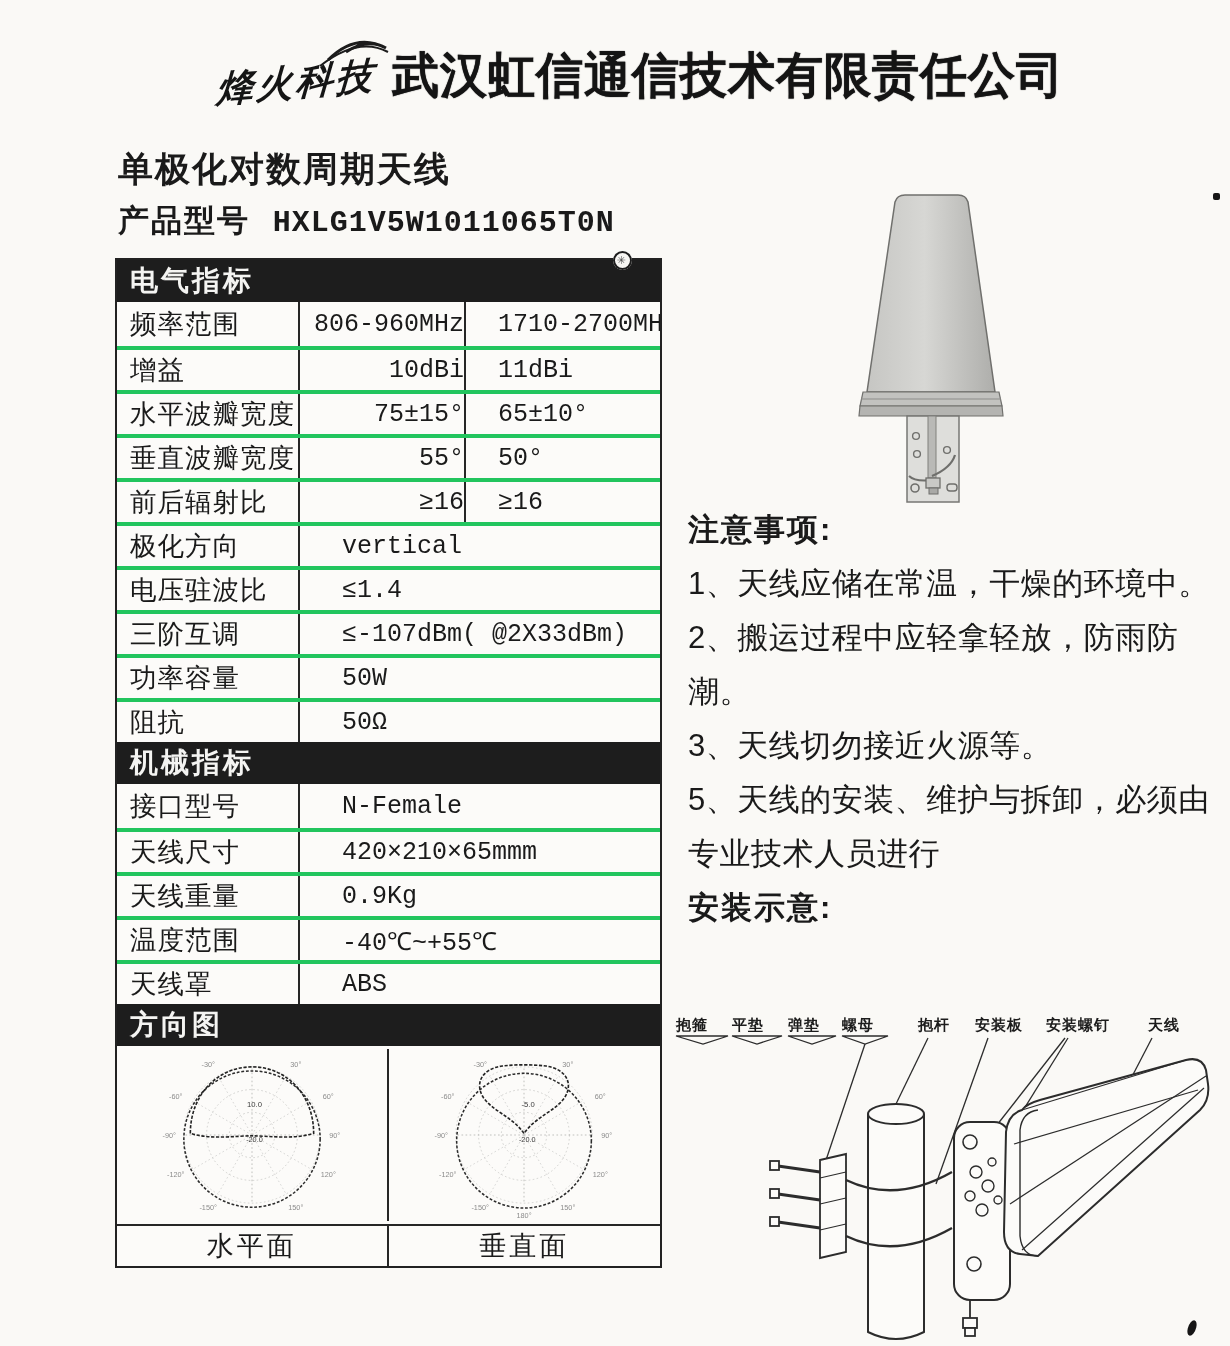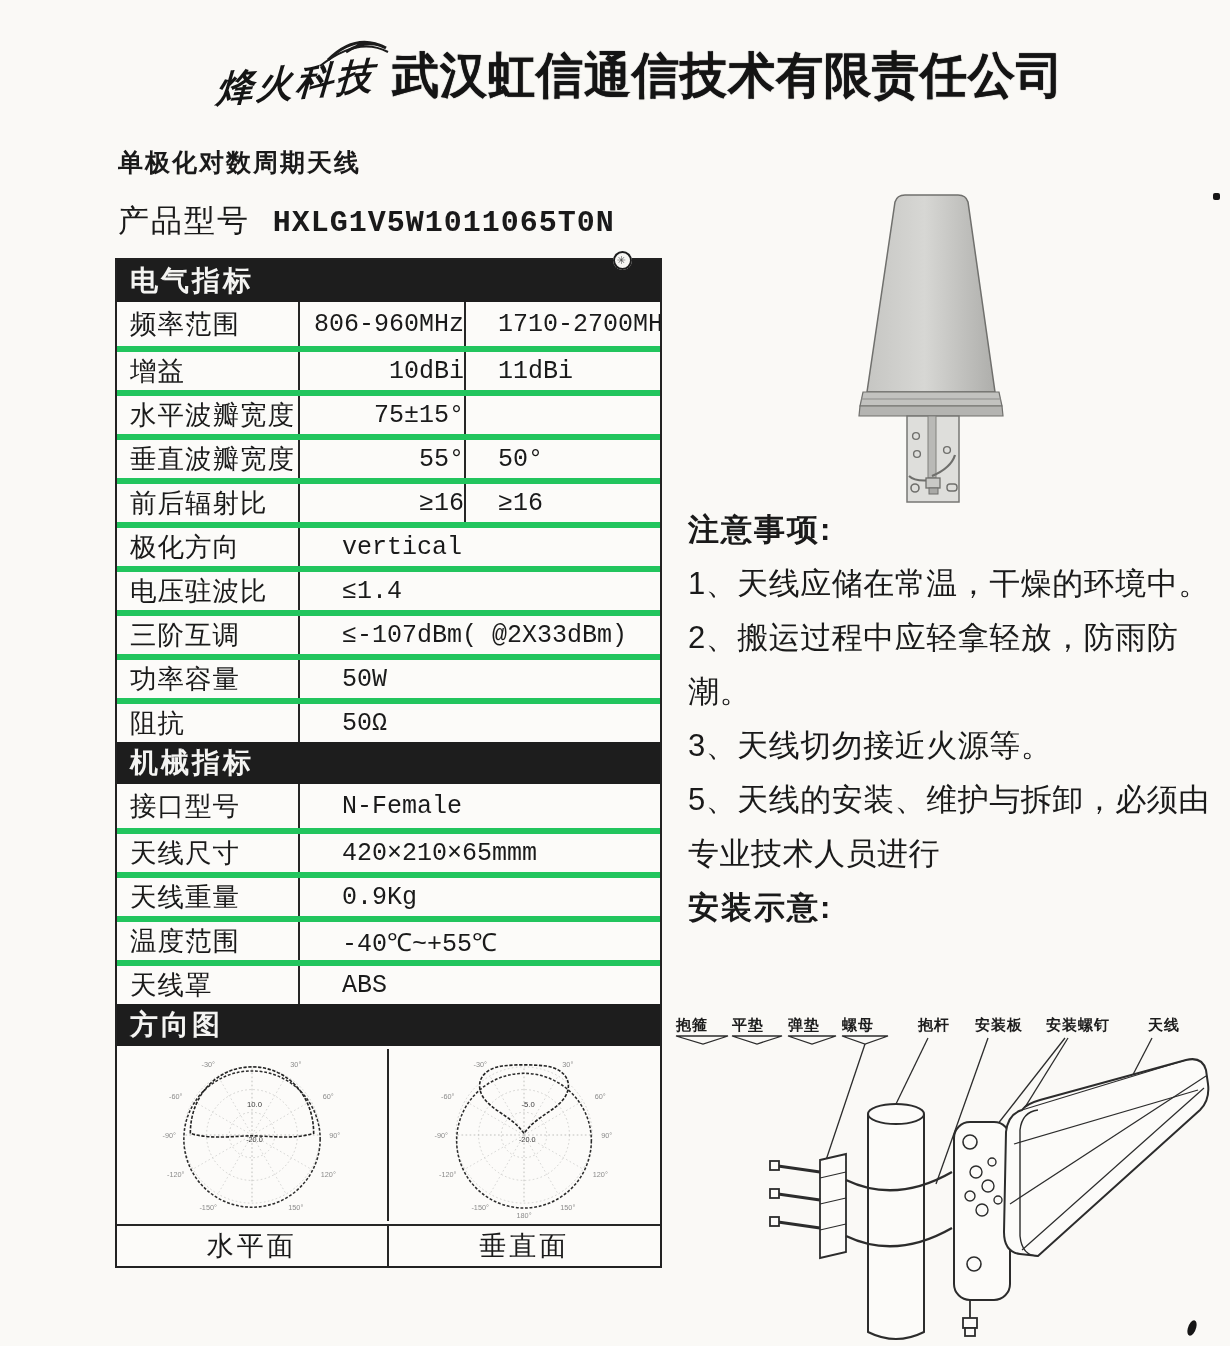--- a/index.html
+++ b/index.html
@@ -15,44 +15,44 @@
   #logo-text{
     position:absolute;left:8px;top:28px;font-size:37px;font-weight:700;font-style:italic;
     transform:rotate(-5deg) skewX(-8deg);letter-spacing:3px;color:#151515;
     font-family:"DejaVu Serif","Liberation Serif",serif;
   }
   #company-name{
     left:392px;top:44px;font-size:47px;font-weight:900;letter-spacing:1px;color:#141414;
     transform:scaleY(1.04);text-shadow:0 0 1px #141414;
     font-family:"Liberation Sans","DejaVu Sans",sans-serif;white-space:nowrap;
   }
-  #product-title{left:118px;top:146px;font-size:25px;font-weight:700;letter-spacing:2px;}
+  #product-title{left:118px;top:146px;font-size:35px;font-weight:700;letter-spacing:2px;}
   #model-line{left:118px;top:200px;font-size:31px;white-space:nowrap;}
-  #model-line .model-label{font-weight:400;letter-spacing:2px;margin-top:40px;}
+  #model-line .model-label{font-weight:700;letter-spacing:2px;margin-top:40px;}
   #model-line .model-value{
     font-family:"Liberation Mono","DejaVu Sans Mono",monospace;
     font-weight:700;font-size:30px;margin-left:14px;letter-spacing:1px;
   }
 
   
   #spec-table{
     left:115px;top:258px;width:547px;
     border:2px solid #222;box-sizing:border-box;background:#fcfbf9;
   }
   .band{
     position:relative;height:42px;background:#1d1d1d;color:#f4f4f2;
     font-size:28px;font-weight:700;letter-spacing:3px;
     display:flex;align-items:center;padding-left:13px;box-sizing:border-box;
   }
   .band .star-mark{
     position:absolute;right:28px;top:-9px;width:19px;height:19px;border-radius:50%;
     background:#f7f6f3;color:#555;font-size:11px;line-height:19px;text-align:center;
     box-shadow:0 0 0 2px #1d1d1d inset;font-weight:400;
   }
-  .spec-row{display:flex;height:44px;border-top:6px solid #22c55e;box-sizing:border-box;}
+  .spec-row{display:flex;height:44px;border-top:4px solid #22c55e;box-sizing:border-box;}
   .spec-row:first-child{border-top:none;}
   .cell{display:flex;align-items:center;box-sizing:border-box;overflow:hidden;}
   .cell-label{width:183px;padding-left:13px;font-size:26.5px;letter-spacing:1px;border-right:2px solid #262626;}
   .cell-v1{width:166px;justify-content:flex-end;border-right:2px solid #262626;}
   .cell-v2{flex:1;justify-content:flex-start;margin-left:32px;}
   .cell-span{flex:1;justify-content:flex-start;padding-left:42px;}
   .val{
     font-family:"Liberation Mono","DejaVu Sans Mono",monospace;
     font-size:25px;letter-spacing:0;white-space:nowrap;
   }
@@ -152,20 +152,23 @@
             <span class="val">10dBi</span>
           </div>
           <div class="cell cell-v2">
             <span class="val">11dBi</span>
           </div>
         </div>
         <div class="spec-row">
           <div class="cell cell-label">水平波瓣宽度</div>
           <div class="cell cell-v1">
             <span class="val">75±15°</span>
+          </div>
+          <div class="cell cell-v2">
+            <span class="val">65±10°</span>
           </div>
         </div>
         <div class="spec-row">
           <div class="cell cell-label">垂直波瓣宽度</div>
           <div class="cell cell-v1">
             <span class="val">55°</span>
           </div>
           <div class="cell cell-v2">
             <span class="val">50°</span>
           </div>

